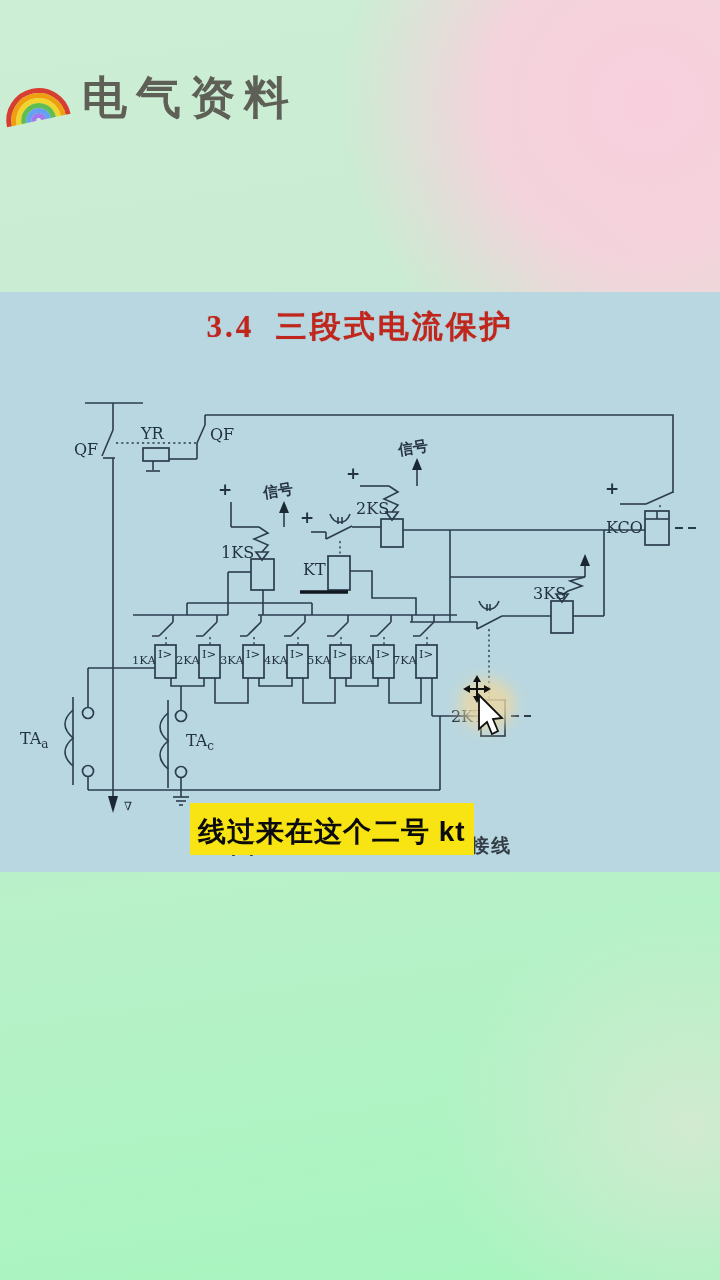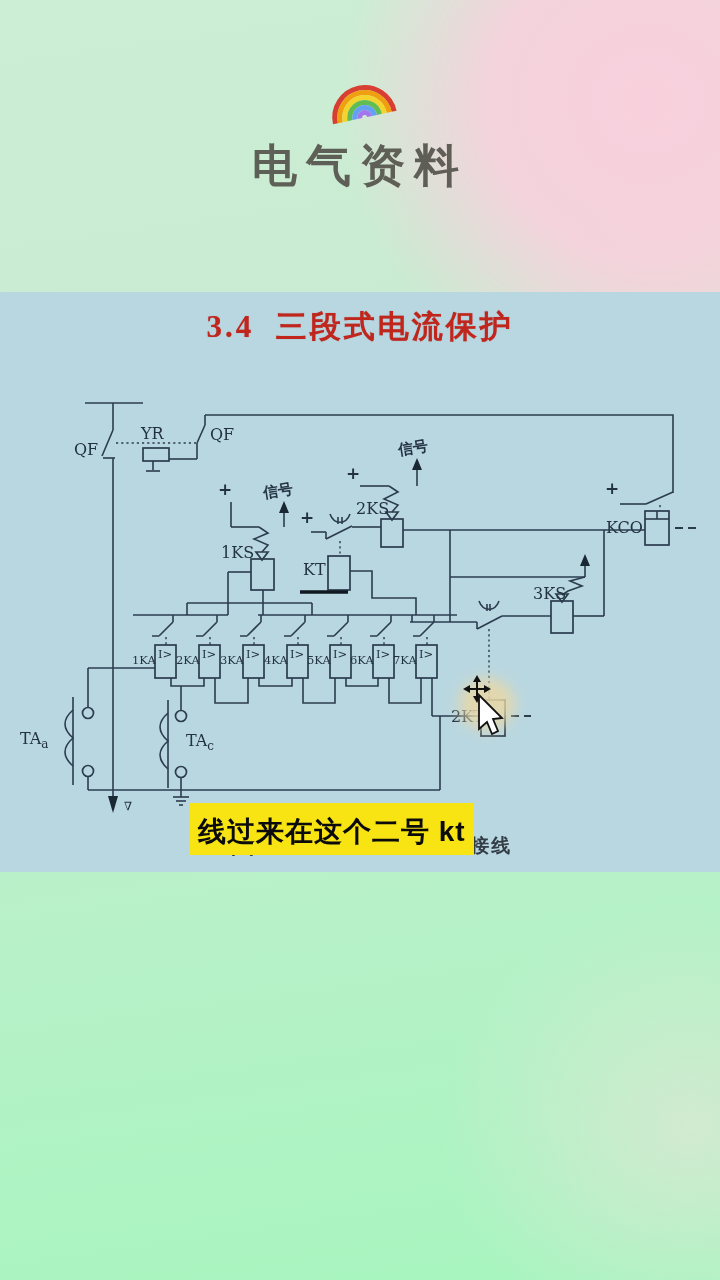--- a/index.html
+++ b/index.html
@@ -9,21 +9,20 @@
     background:
       radial-gradient(ellipse 55% 30% at 90% 8%, #f8d0dd 0%, rgba(248,208,221,.9) 40%, rgba(248,208,221,0) 78%),
       radial-gradient(ellipse 45% 22% at 100% 30%, rgba(246,218,214,.8) 0%, rgba(246,218,214,0) 75%),
       radial-gradient(ellipse 50% 25% at 96% 88%, rgba(214,233,210,.9) 0%, rgba(214,233,210,0) 70%),
       linear-gradient(172deg, #cceed4 0%, #c9ebd1 32%, #b8f1c8 68%, #a7f5bf 100%);
   }
   .watermark{
     position:absolute;top:68px;left:0;width:100%;
     display:flex;align-items:center;justify-content:flex-start;gap:14px;
     opacity:.92;
-    flex-direction:column;
   }
   .watermark .wm-text{
     font-size:45px;font-weight:700;color:#55544c;letter-spacing:9px;
     font-family:"Liberation Sans",sans-serif;
   }
   .rainbow{transform:rotate(-12deg);}
   .panel{
     position:absolute;left:0;top:292px;width:720px;height:580px;
     background:#b9d7e1;
   }

